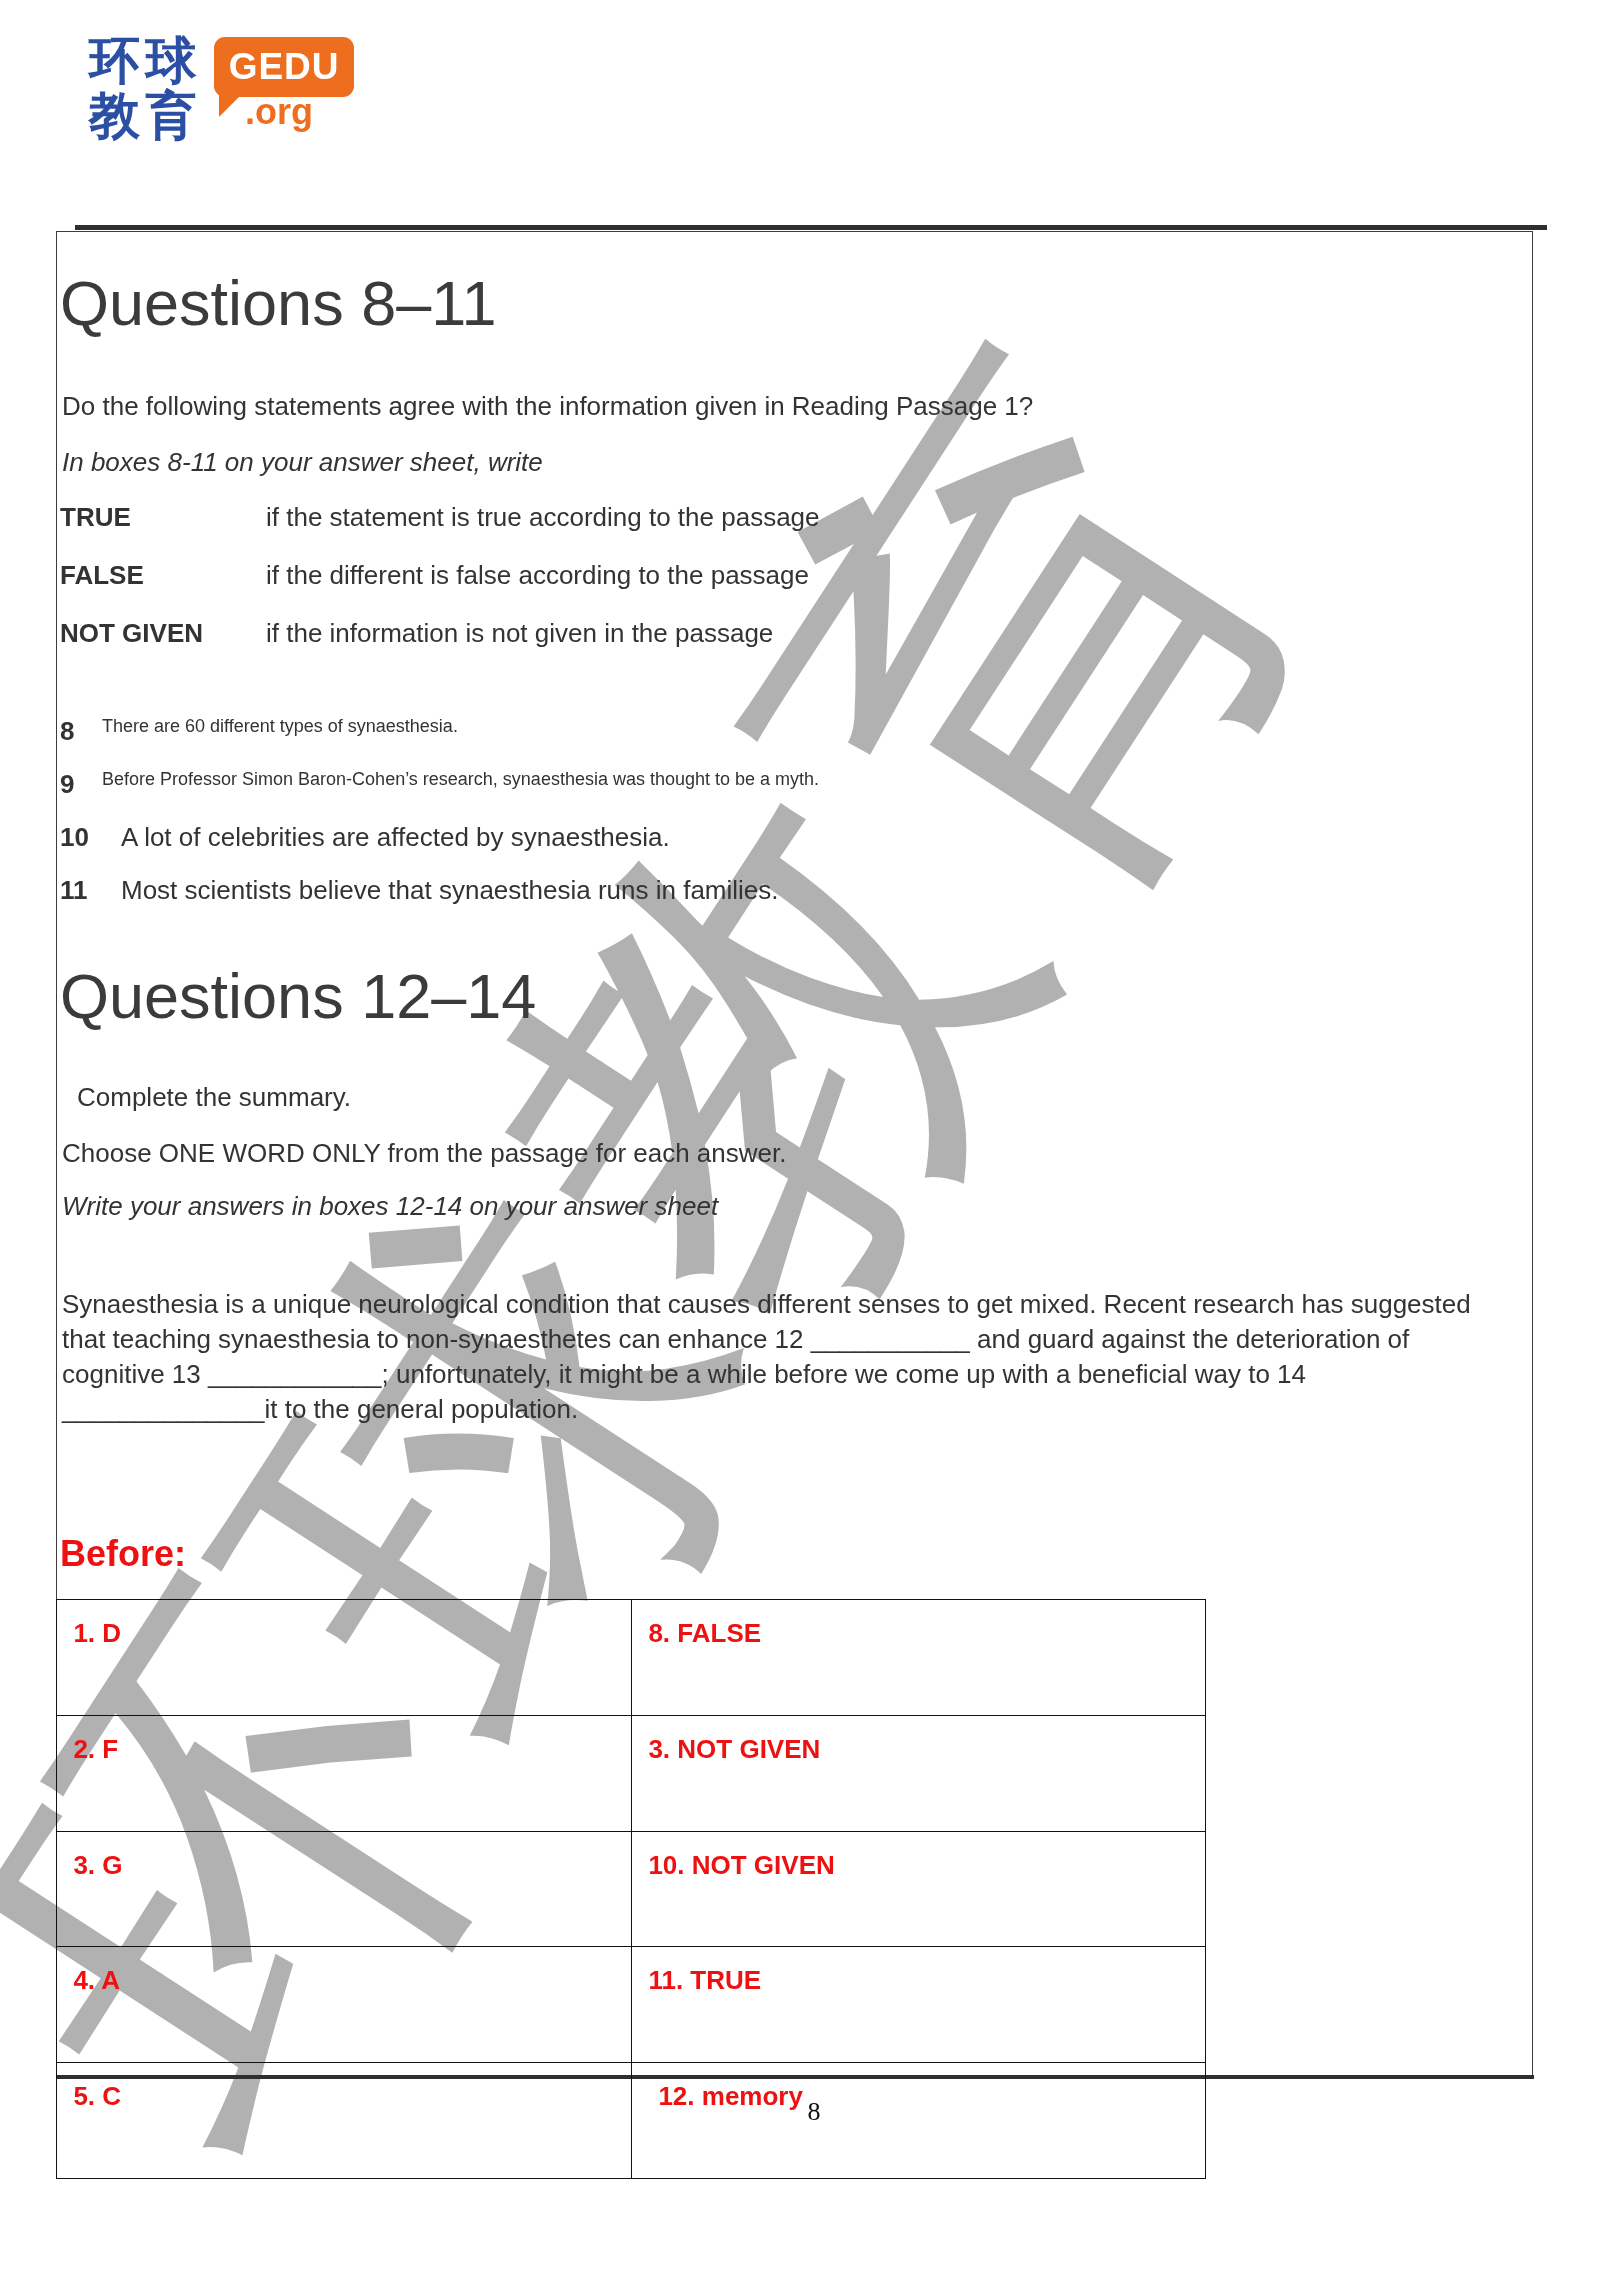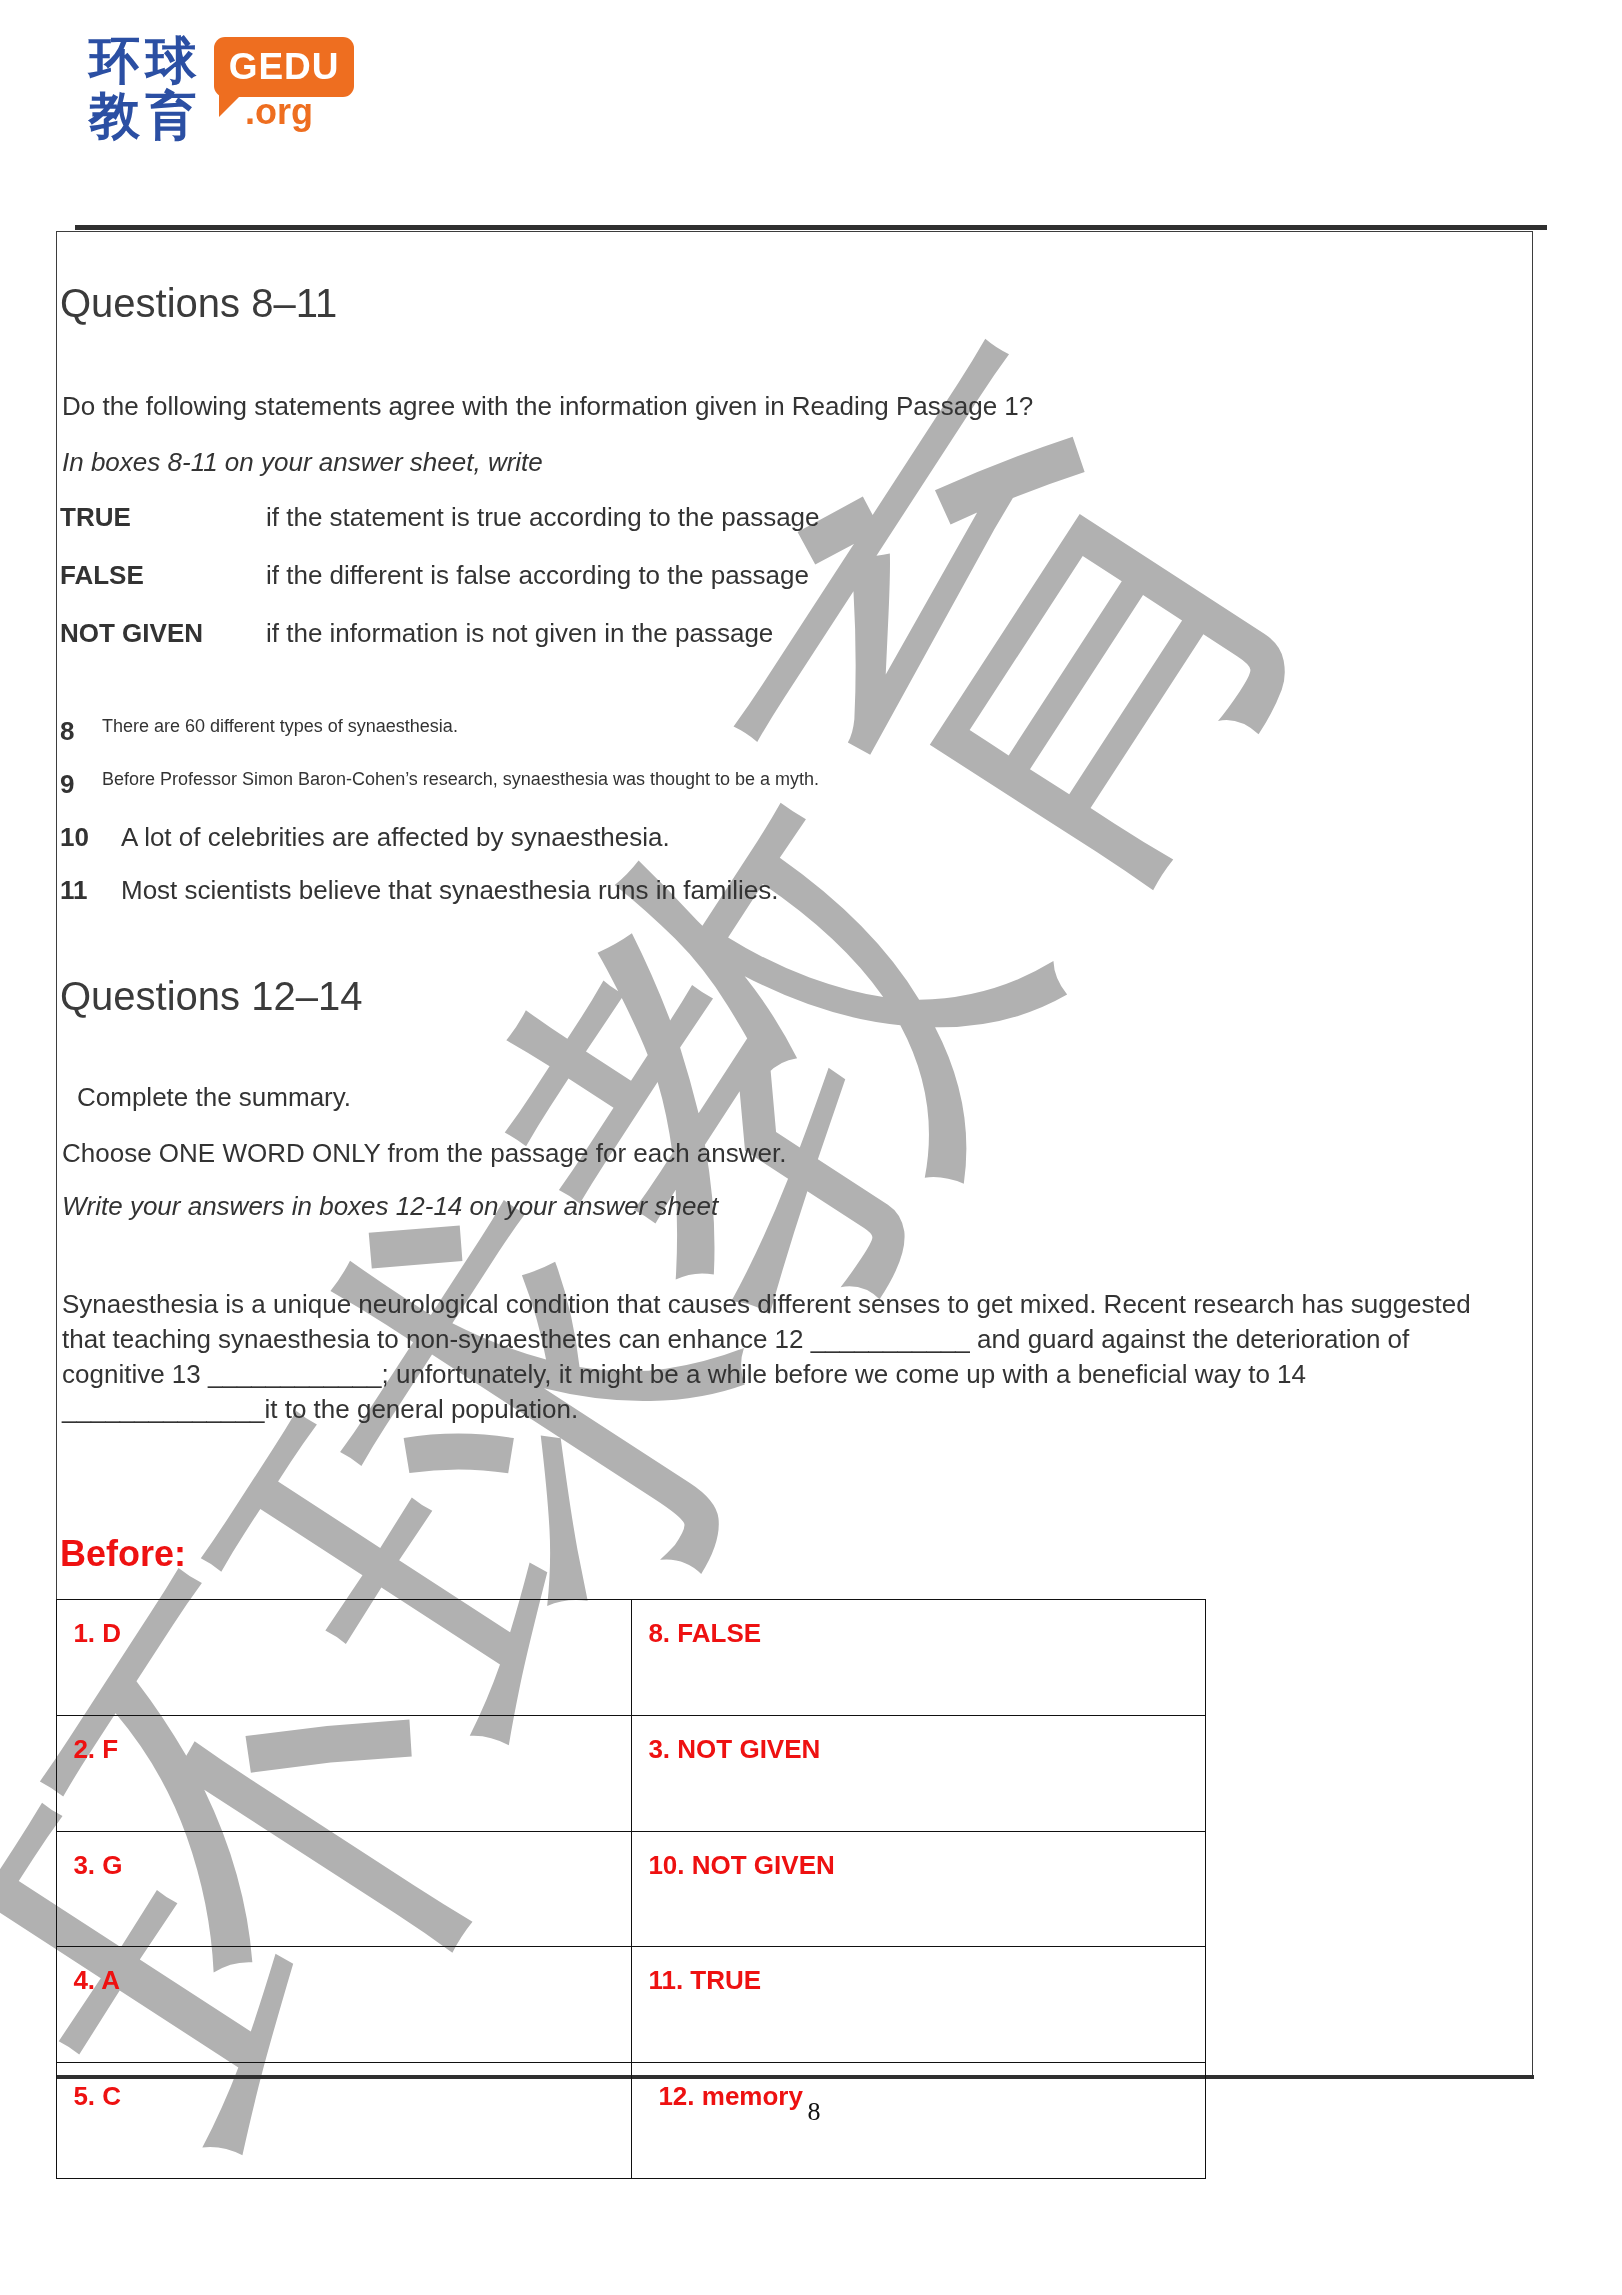--- a/index.html
+++ b/index.html
@@ -25,21 +25,21 @@
              white-space:nowrap;font-family:"DejaVu Sans",sans-serif;user-select:none;}
 
   
   .frame{position:absolute;left:56px;top:231px;width:1477px;height:1846px;z-index:2;
          border:1.8px solid #3d3d3d;box-sizing:border-box;background:transparent;}
   .frame-accent-top{position:absolute;left:75px;top:225px;width:1472px;height:4.5px;background:#2f2f2f;z-index:2;}
   .frame-accent-bottom{position:absolute;left:56px;top:2075px;width:1478px;height:3.6px;background:#2f2f2f;z-index:2;}
 
   
   .abs{position:absolute;z-index:3;}
-  .h1{font-size:40px;font-weight:400;color:#3b3b3b;letter-spacing:0px;line-height:55px;text-align:center;}
+  .h1{font-size:63px;font-weight:400;color:#3b3b3b;letter-spacing:0px;line-height:55px;text-align:center;}
   .body-text{font-size:26px;line-height:34px;color:#333333;}
   .italic{font-style:italic;}
   b,.bold{font-weight:normal;}
 
   .opt-label{position:absolute;left:60px;top:0;font-weight:bold;font-size:26px;color:#333;}
   .opt-desc{position:absolute;left:266px;top:0;font-size:26px;color:#333;}
   .opt-row{position:absolute;left:0;width:1546px;height:36px;z-index:3;}
 
   .q-row{position:absolute;left:0;width:1546px;height:36px;z-index:3;}
   .q-num{position:absolute;left:60px;top:0;font-weight:bold;font-size:26px;color:#333;}

